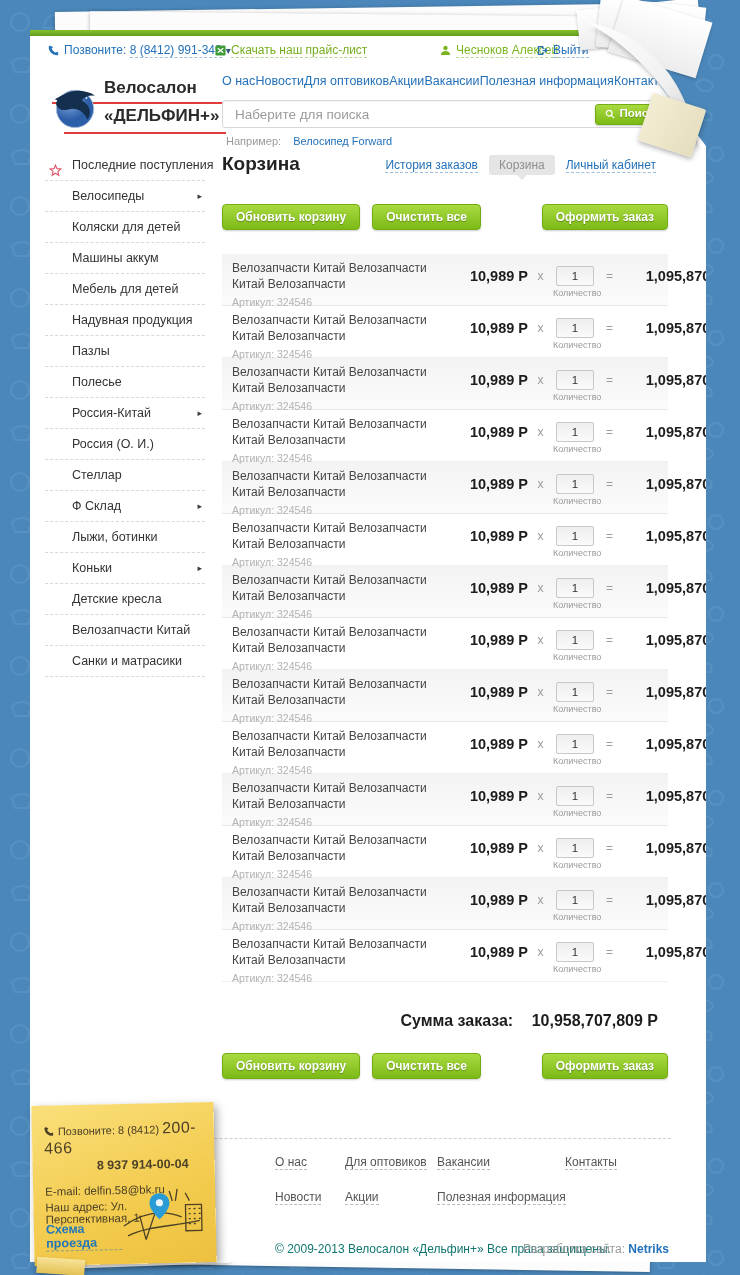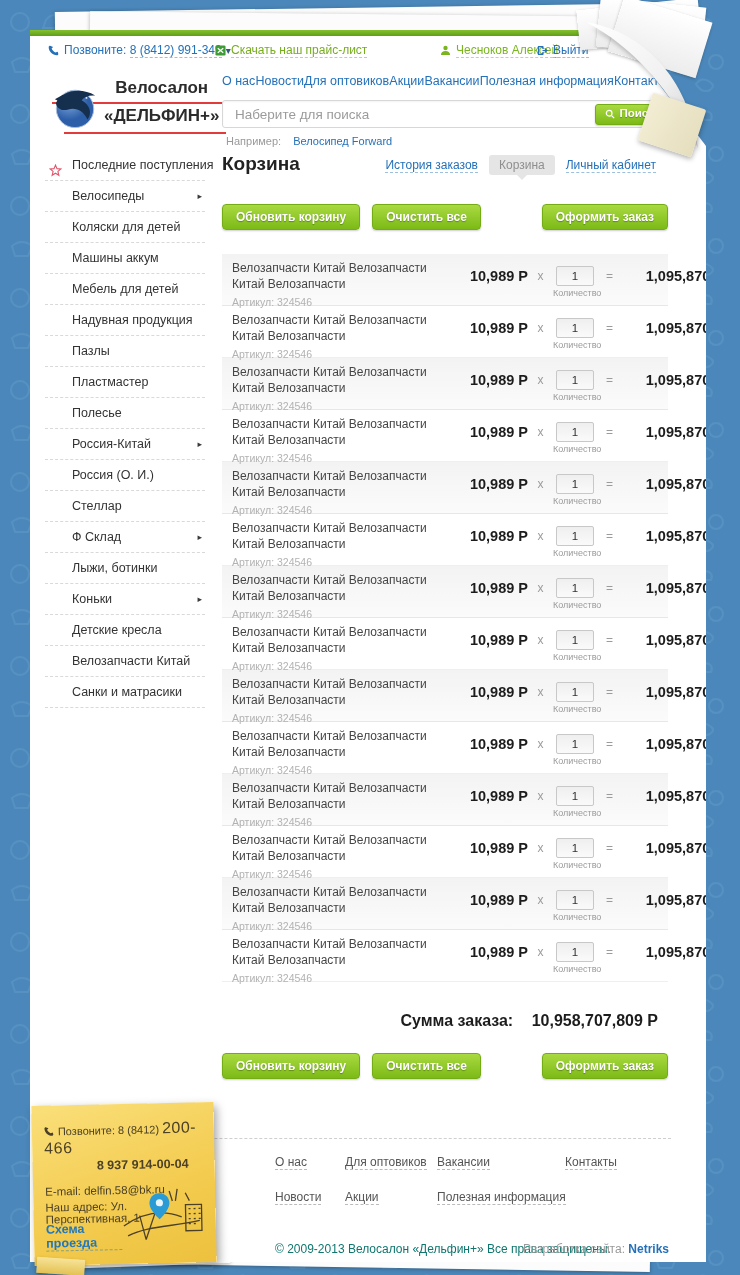--- a/index.html
+++ b/index.html
@@ -27,21 +27,21 @@
   .tb-phone .num { border-bottom:1px dashed rgba(36,113,185,.45); }
   .tb-caret { color:#33597d; font-size:10px; margin-left:4px; }
   .tb-price { left:185px; color:#76ad1d; }
   .tb-price .lbl { border-bottom:1px dashed rgba(118,173,29,.5); }
   .tb-user { left:410px; color:#7ab520; }
   .tb-user .lbl { border-bottom:1px dashed rgba(122,181,32,.5); }
   .tb-logout { left:507px; color:#2471b9; }
   .tb-logout .lbl { border-bottom:1px dashed rgba(36,113,185,.45);margin-top:40px; }
 
   
-  .logo { position:absolute; left:22px; top:46px; width:174px; height:64px;text-align:center; }
+  .logo { position:absolute; left:22px; top:46px; width:174px; height:64px; }
   .logo-badge { position:absolute; left:0; top:8px; }
   .logo-text { position:absolute; left:52px; top:2px; font-weight:bold; color:#2b2b2b; }
   .lt1 { font-size:17px; }
   .lt2 { font-size:17px; margin-top:8px; }
   .redline { position:absolute; height:2px; background:#e23b3b; }
   .rl1 { left:0; right:0; top:26px; }
   .rl2 { left:12px; right:0; top:56px; }
 
   
   .nav { position:absolute; left:192px; top:44px; width:446px; display:flex; justify-content:space-between; }
@@ -249,21 +249,20 @@
   <div class="sidebar">
       <div class="side-item"><span class="star"><svg width="13" height="13" viewBox="0 0 14 14">
             <path d="M7,1.2 L8.6,5 12.8,5.3 9.6,8 10.6,12.2 7,9.9 3.4,12.2 4.4,8 1.2,5.3 5.4,5 Z" fill="#fff" stroke="#e2566b" stroke-width="1.2"></path>
           </svg></span><span>Последние поступления</span></div>
       <div class="side-item"><span>Велосипеды</span><span class="chev">▸</span></div>
       <div class="side-item"><span>Коляски для детей</span></div>
       <div class="side-item"><span>Машины аккум</span></div>
       <div class="side-item"><span>Мебель для детей</span></div>
       <div class="side-item"><span>Надувная продукция</span></div>
       <div class="side-item"><span>Пазлы</span></div>
-      <div class="side-item"><span>Пластмастер</span></div>
       <div class="side-item"><span>Полесье</span></div>
       <div class="side-item"><span>Россия-Китай</span><span class="chev">▸</span></div>
       <div class="side-item"><span>Россия (О. И.)</span></div>
       <div class="side-item"><span>Стеллар</span></div>
       <div class="side-item"><span>Ф Склад</span><span class="chev">▸</span></div>
       <div class="side-item"><span>Лыжи, ботинки</span></div>
       <div class="side-item"><span>Коньки</span><span class="chev">▸</span></div>
       <div class="side-item"><span>Детские кресла</span></div>
       <div class="side-item"><span>Велозапчасти Китай</span></div>
       <div class="side-item"><span>Санки и матрасики</span></div>

